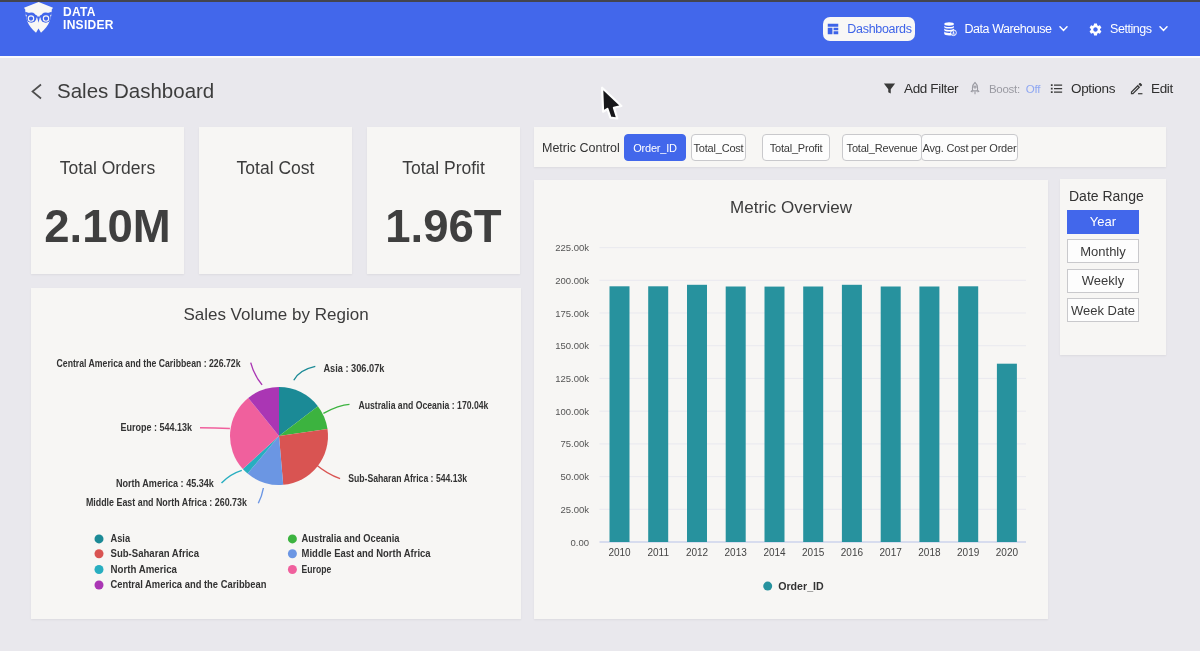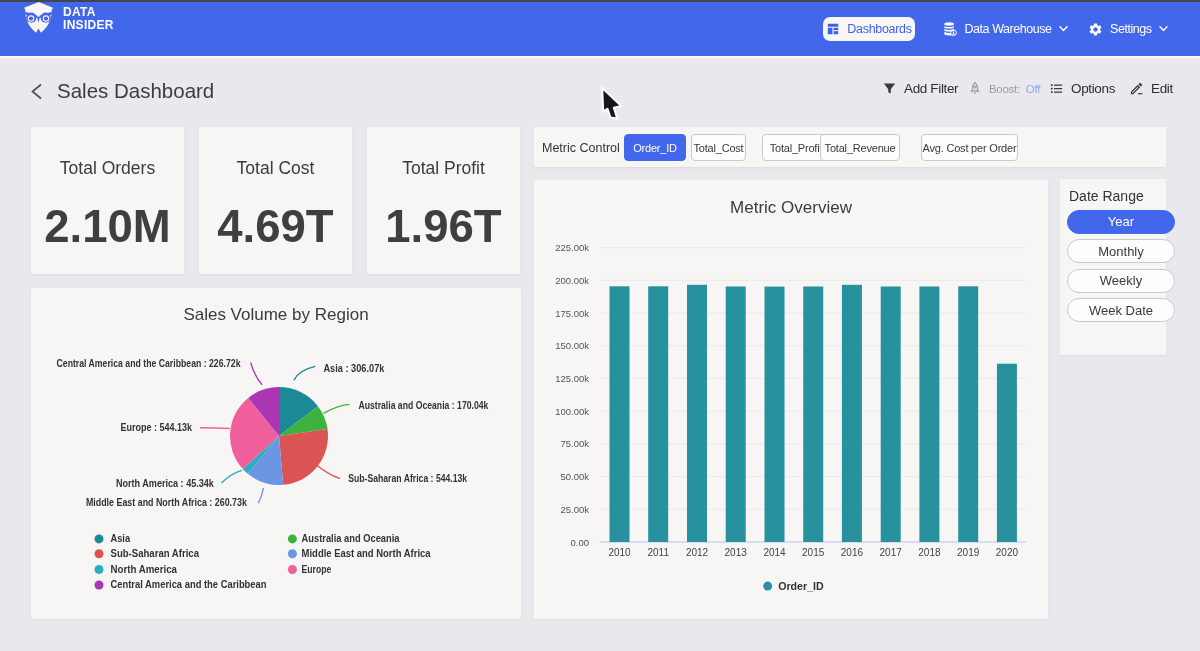--- a/index.html
+++ b/index.html
@@ -21,21 +21,21 @@
 .kpi { width:153px; height:147px; top:127px; text-align:center; }
 .kpi .t { margin-top:31px; font-size:17.5px; color:#3c3c3c; font-weight:500; }
 .kpi .v { margin-top:22px; font-size:45.5px; color:#3f3f3f; font-weight:bold; letter-spacing:0; }
 .ctitle { text-align:center; font-size:17px; color:#3c3c3c; font-weight:500; }
 .mcontrol { position:absolute; left:534px; top:127px; width:632px; height:40px; background:#f7f6f4; box-shadow:0 1px 2px rgba(0,0,0,0.06); }
 .mclabel { position:absolute; left:8px; top:14px; font-size:12.5px; color:#333; white-space:nowrap; }
 .mbtn { position:absolute; top:7px; height:27px; border:1px solid #c9c9cc; border-radius:4px; background:#fdfdfd; color:#3a3a3a; font-size:11px; display:flex; align-items:center; justify-content:center; white-space:nowrap; letter-spacing:-0.2px; }
 .mbtn.sel { background:#4267eb; border-color:#4267eb; color:#fff; }
 .daterange { position:absolute; left:1060px; top:179px; width:106px; height:176px; background:#f7f6f4; box-shadow:0 1px 2px rgba(0,0,0,0.06); }
 .drlabel { margin:9px 0 0 9px; font-size:14px; color:#333; }
-.drbtn { width:108px; height:24px; margin:5.5px 0 0 7px; border:1px solid #c9c9cc; border-radius:12px; background:#fdfdfd; color:#3a3a3a; font-size:13px; display:flex; align-items:center; justify-content:center; }
+.drbtn { width:72px; height:24px; margin:5.5px 0 0 7px; border:1px solid #c9c9cc; border-radius:0; background:#fdfdfd; color:#3a3a3a; font-size:13px; display:flex; align-items:center; justify-content:center; }
 .drbtn.sel { background:#4267eb; border-color:#4267eb; color:#fff; }
 svg text { font-family:"Liberation Sans", sans-serif; }
 .yl { font-size:9.5px; fill:#555; }
 .xl { font-size:10px; fill:#444; }
 .plabel { font-size:10.5px; font-weight:bold; fill:#333; }
 .legtxt { font-size:10px; font-weight:bold; fill:#333; }
 </style>
 </head>
 <body>
 <div class="topstrip"></div>
@@ -120,21 +120,20 @@
     Edit
   </div>
 </div>
 
 <div class="card kpi" style="left:31px;">
     <div class="t">Total Orders</div>
     <div class="v">2.10M</div>
   </div>
 <div class="card kpi" style="left:199px;">
     <div class="t">Total Cost</div>
-    <div class="v">4.69T</div>
   </div>
 <div class="card kpi" style="left:367px;">
     <div class="t">Total Profit</div>
     <div class="v">1.96T</div>
   </div>
 
 <div class="card" style="left:31px; top:288px; width:490px; height:331px;">
   <div class="ctitle" style="margin-top:16.5px;">Sales Volume by Region</div>
   <svg width="490" height="331" viewBox="0 0 490 331" style="position:absolute; left:0; top:0;">
     <g>
@@ -180,21 +179,21 @@
         <text class="legtxt" x="270.6" y="284.8" textLength="29.6" lengthAdjust="spacingAndGlyphs">Europe</text>
     </g>
   </svg>
 </div>
 
 <div class="mcontrol">
   <div class="mclabel">Metric Control</div>
   <div class="mbtn sel" style="left:90px; width:62px;">Order_ID</div>
   <div class="mbtn" style="left:157px; width:55px;">Total_Cost</div>
   <div class="mbtn" style="left:228px; width:68px;">Total_Profit</div>
-  <div class="mbtn" style="left:286px; width:80px;">Total_Revenue</div>
+  <div class="mbtn" style="left:308px; width:80px;">Total_Revenue</div>
   <div class="mbtn" style="left:387px; width:97px;">Avg. Cost per Order</div>
 </div>
 
 <div class="card" style="left:534px; top:180px; width:514px; height:439px;">
   <div class="ctitle" style="margin-top:18px;">Metric Overview</div>
   <svg width="514" height="439" viewBox="0 0 514 439" style="position:absolute; left:0; top:0;">
     <line x1="65.5" y1="362.0" x2="492" y2="362.0" stroke="#ccd3ec" stroke-width="1.4"></line>
       <text x="55" y="365.5" text-anchor="end" class="yl">0.00</text>
     <line x1="65.5" y1="329.3" x2="492" y2="329.3" stroke="#e9e9ef" stroke-width="1"></line>
       <text x="55" y="332.8" text-anchor="end" class="yl">25.00k</text>

